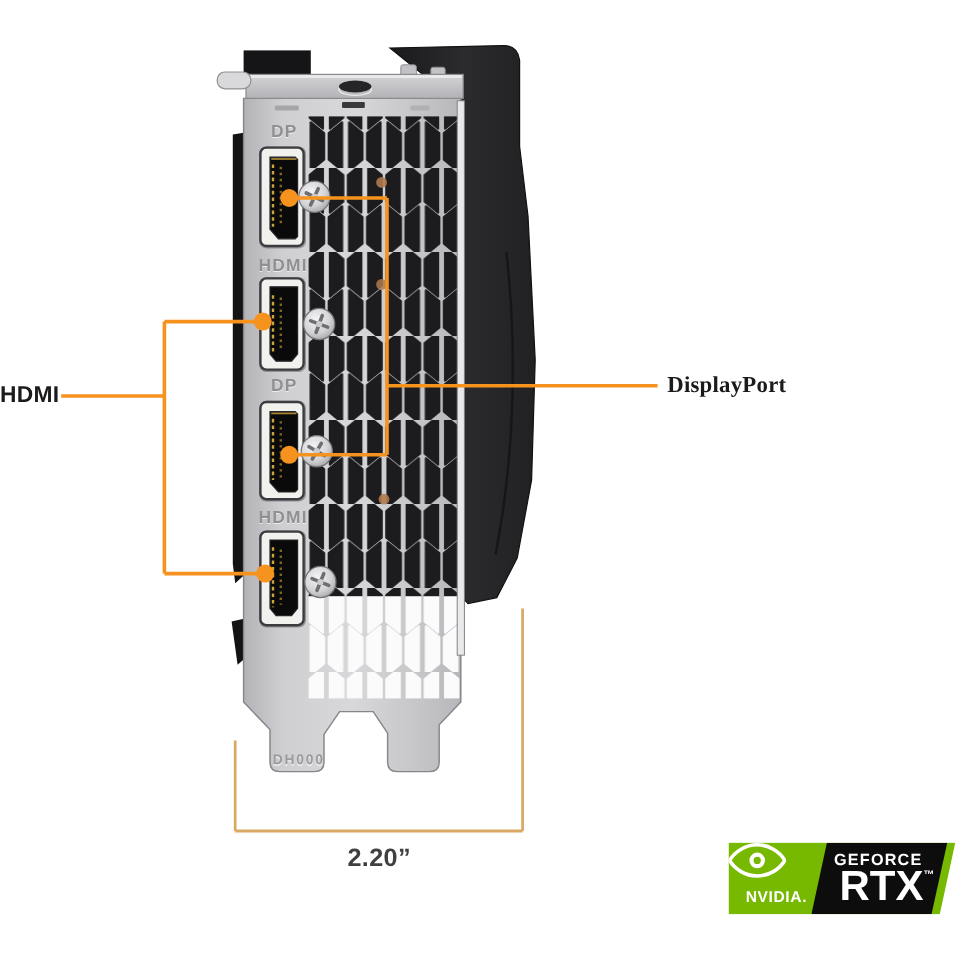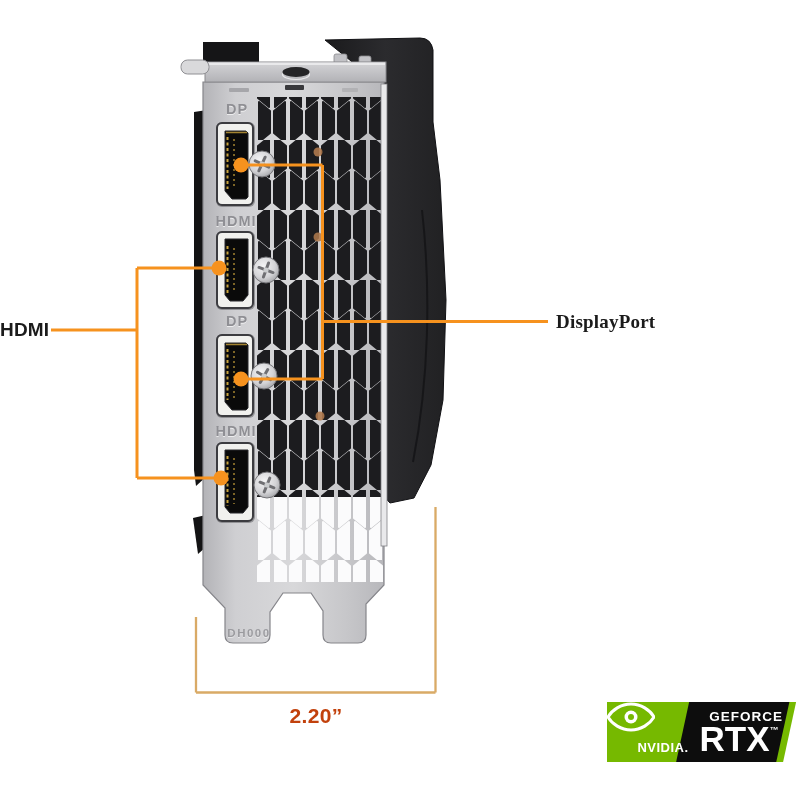--- a/index.html
+++ b/index.html
@@ -14,21 +14,21 @@
     font-family:"Liberation Sans", sans-serif;
   }
   .stage svg{position:absolute;left:0;top:0;}
   .callout-label{
     position:absolute;color:#1b1b1b;font-size:19px;font-weight:700;letter-spacing:.2px;
   }
   .hdmi-label{left:0;top:319px;width:47px;text-align:right;}
   .dp-label{left:556px;top:311px;font-family:Liberation Serif, serif;}
   .dim-label{
     position:absolute;left:256px;top:704px;width:120px;text-align:center;
-    color:#c2410c;font-size:21px;font-weight:700;letter-spacing:.3px;
+    color:#404040;font-size:21px;font-weight:700;letter-spacing:.3px;
   }
   .port-label{
     font-family:"Liberation Sans",sans-serif;font-size:14.5px;font-weight:700;
     fill:#8f8f94;letter-spacing:1px;text-shadow:0 1px 0 rgba(255,255,255,.65);
   }
   .bracket-code{
     font-family:"Liberation Sans",sans-serif;font-size:11.5px;font-weight:700;
     fill:#9b9b9f;letter-spacing:1.5px;text-shadow:0 1px 0 rgba(255,255,255,.5);
   }
   .accent-line{stroke:var(--accent);stroke-width:3;fill:none;}
@@ -39,25 +39,25 @@
     position:absolute;left:607px;top:702px;width:191px;height:60px;
     background:var(--nvgreen);
     clip-path:polygon(0 0, 99% 0, 92.2% 100%, 0 100%);
   }
   .badge-black{
     position:absolute;inset:0;background:var(--badgeblack);
     clip-path:polygon(43% 0, 95.5% 0, 88.6% 100%, 36.2% 100%);
   }
   .badge-eye{position:absolute;left:12px;top:7px;}
   .badge-brand{
-    position:absolute;left:18px;top:38px;width:76px;text-align:center;
+    position:absolute;left:2px;top:38px;width:76px;text-align:center;
     color:#fff;font-size:13px;font-weight:800;letter-spacing:.5px;
   }
   .badge-series{
-    position:absolute;left:88px;top:7px;width:88px;text-align:right;
+    position:absolute;left:88px;top:7px;width:88px;text-align:left;
     color:#fff;font-size:13.5px;font-weight:700;letter-spacing:1px;
   }
   .badge-model{
     position:absolute;left:86px;top:17px;width:92px;text-align:center;
     color:#fff;font-size:35px;font-weight:800;line-height:1.15;
   }
   .badge-tm{font-size:9px;font-weight:700;vertical-align:18px;letter-spacing:0;}
 </style>
 </head>
 <body>

